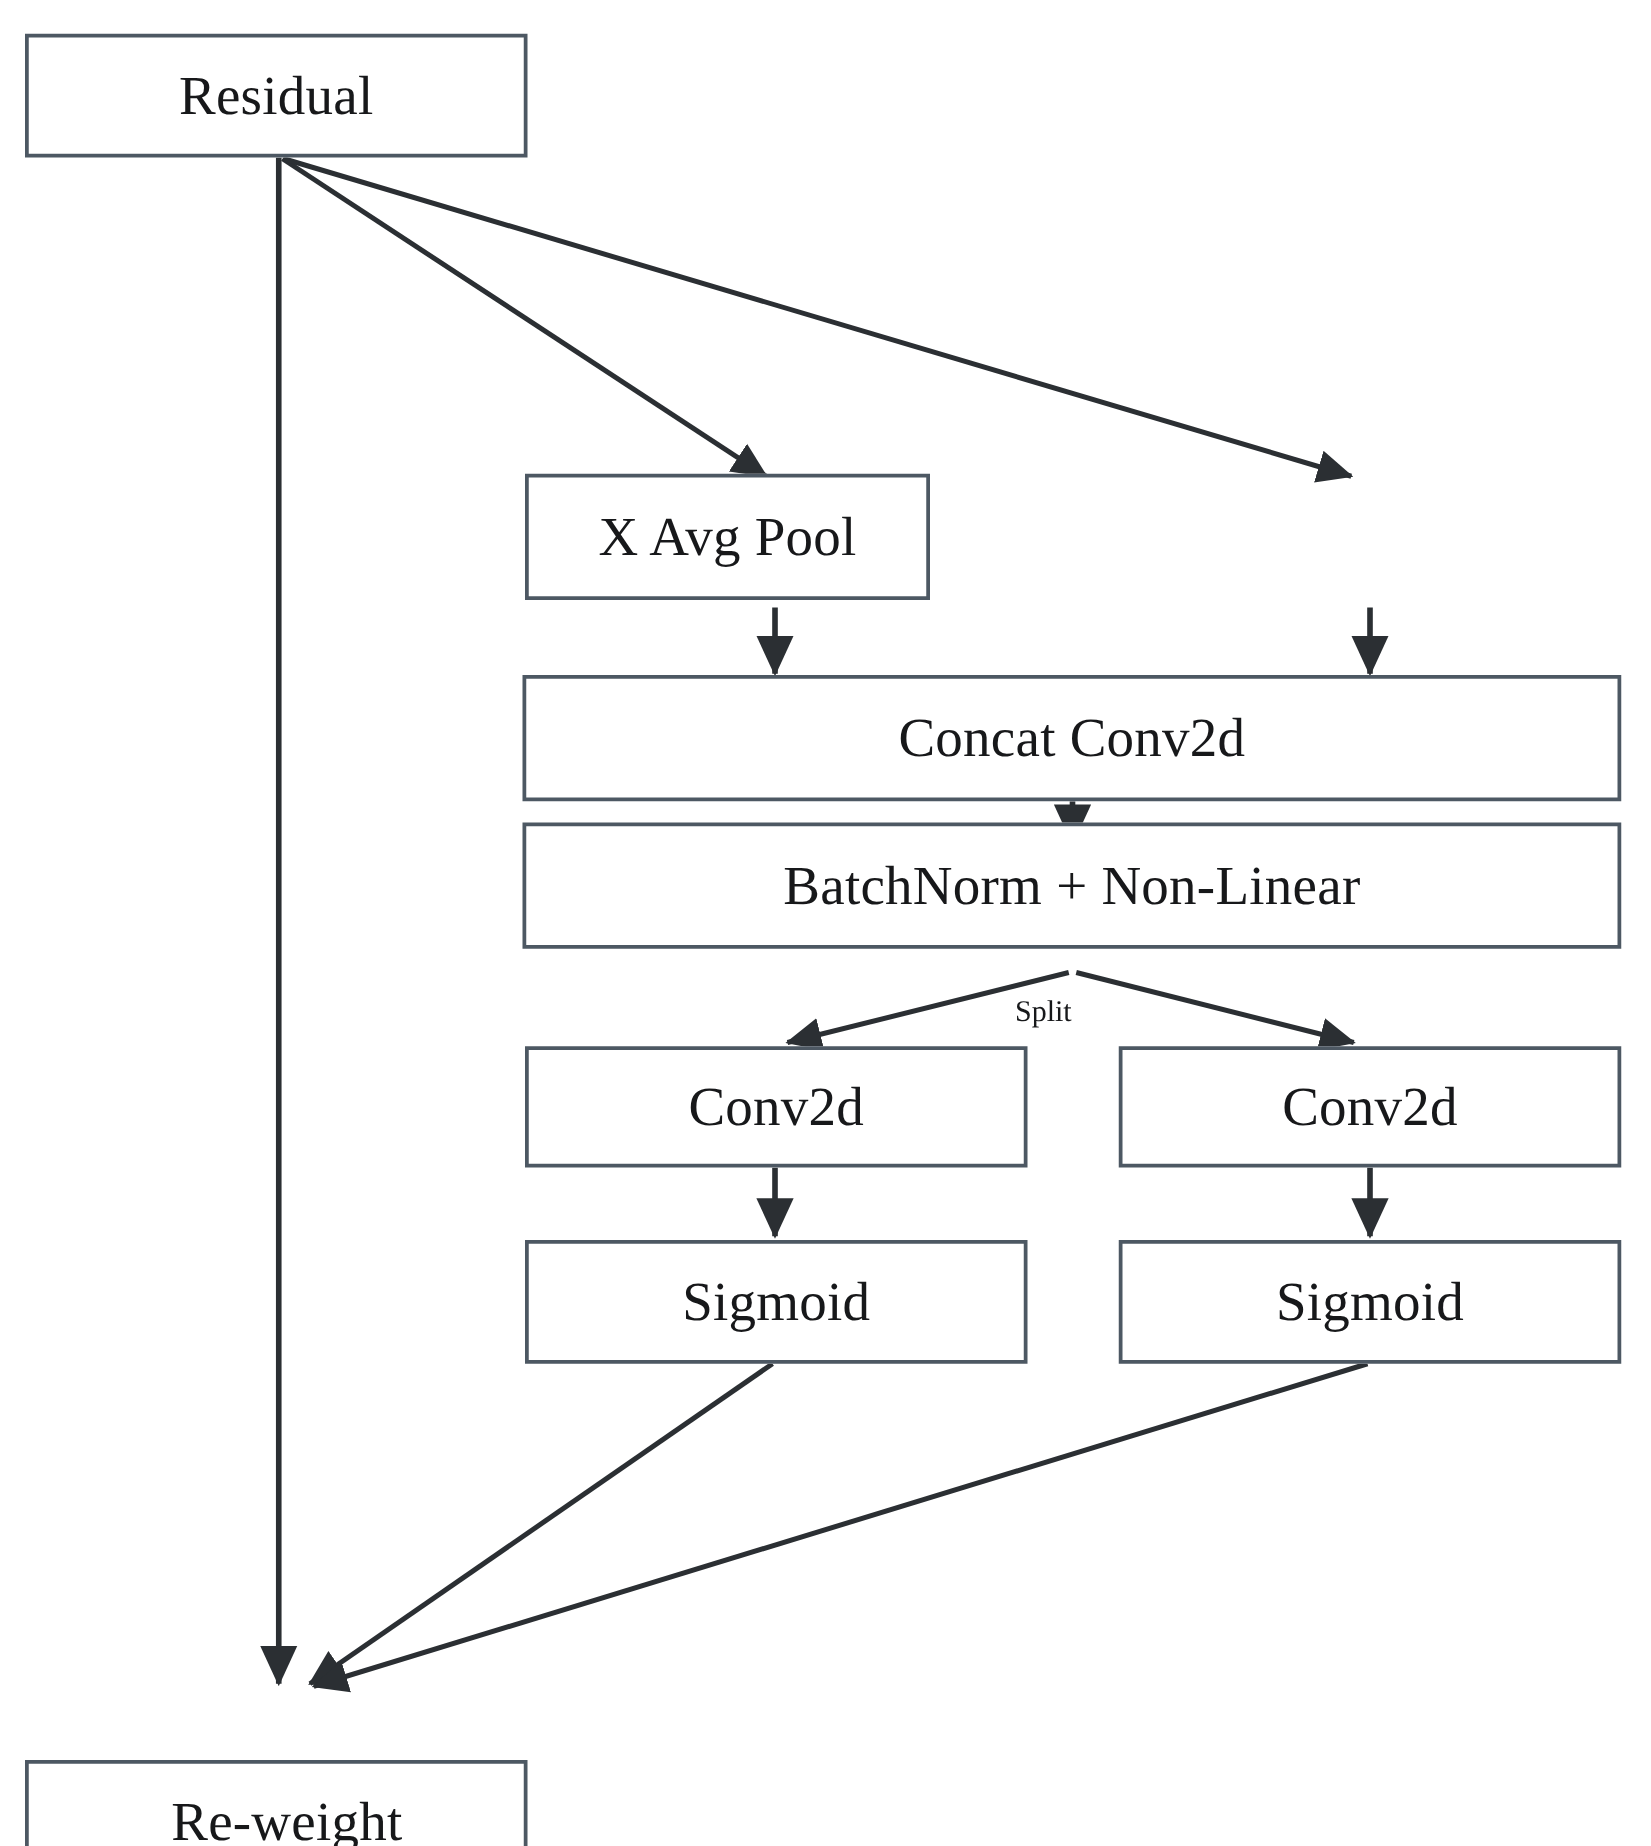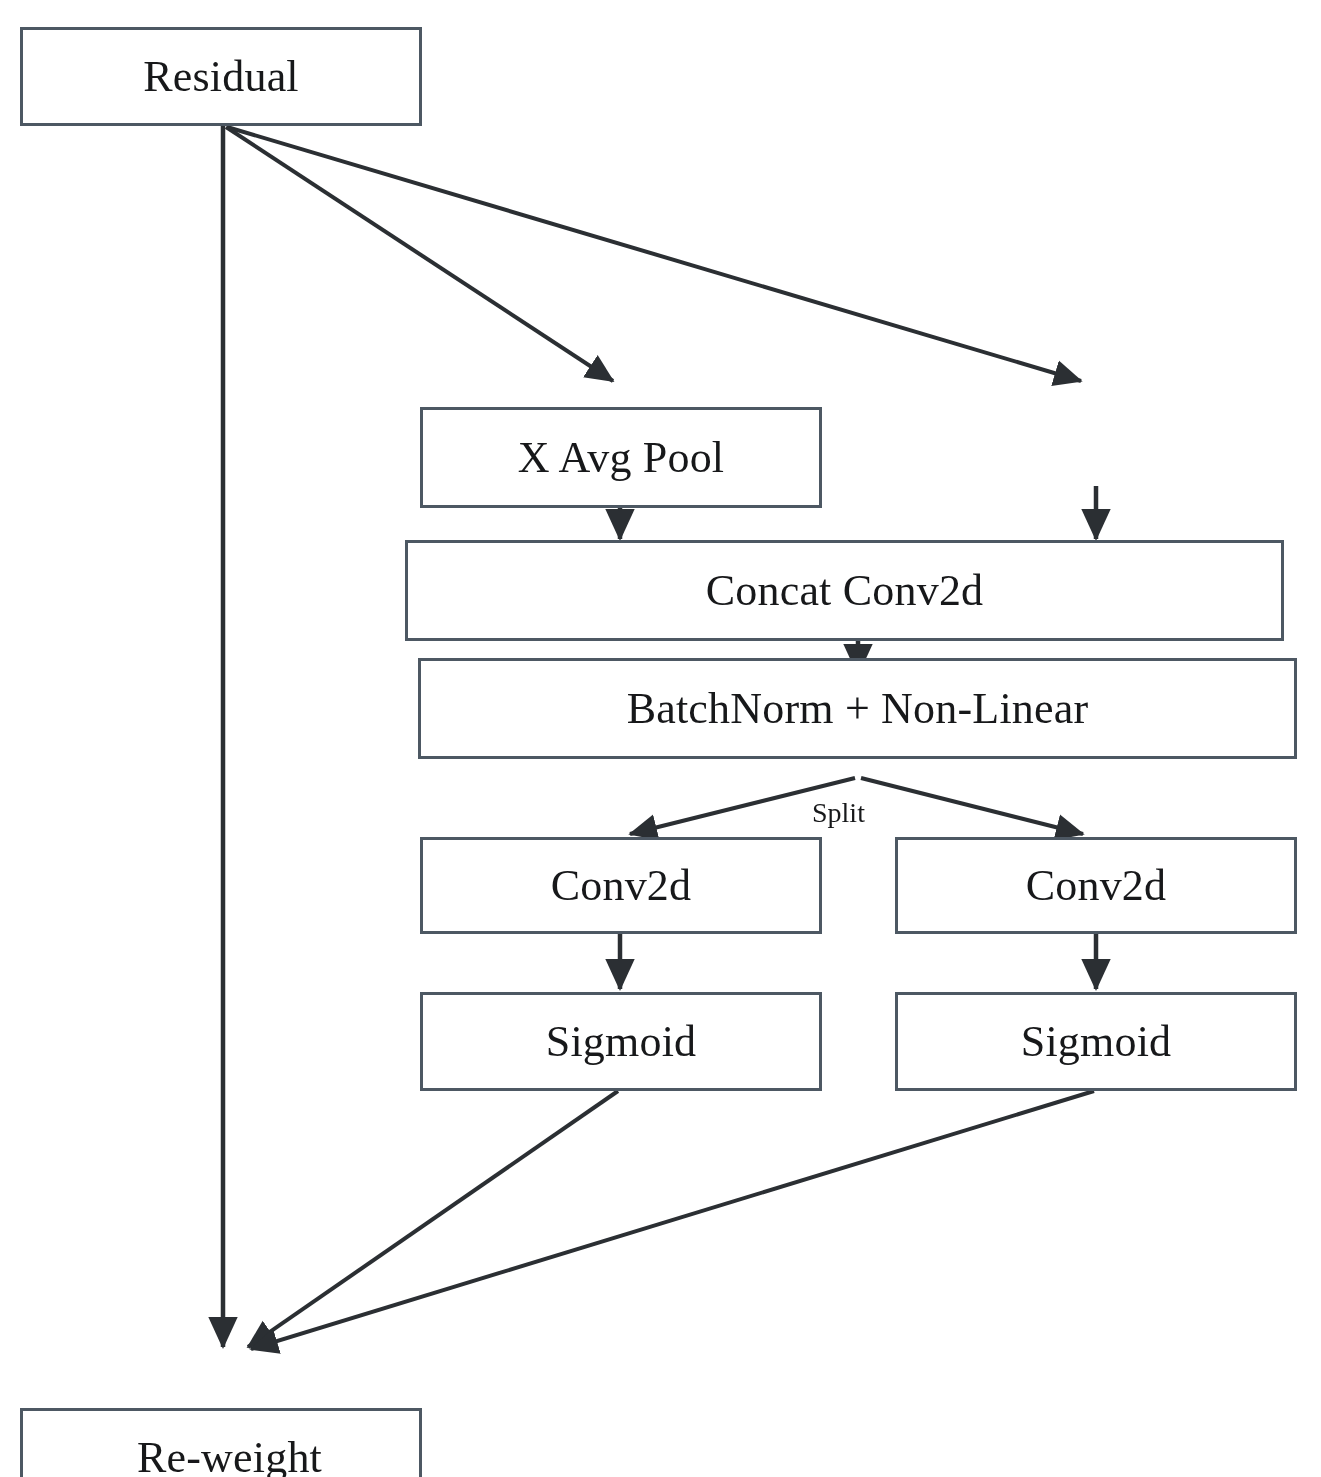--- a/index.html
+++ b/index.html
@@ -36,21 +36,21 @@
     line-height: 1;
     white-space: nowrap;
   }
   .node-label {
     font-size: 44px;
     letter-spacing: 0.2px;
   }
   .edge-label {
     position: absolute;
     font-family: "Liberation Serif", "DejaVu Serif", serif;
-    font-size: 28px;
+    font-size: 24px;
     color: #17181a;
     white-space: nowrap;
   }
 </style>
 </head>
 <body>
 
 <div id="canvas">
 
   <svg id="edges" viewBox="0 0 1321 1477" width="1321" height="1477" xmlns="http://www.w3.org/2000/svg">
@@ -82,26 +82,26 @@
 
     <path d="M 618 1091 L 248 1347" stroke="#2b2f33" stroke-width="4" fill="none" marker-end="url(#ah)"></path>
 
     <path d="M 1094 1091 L 251 1349" stroke="#2b2f33" stroke-width="4" fill="none" marker-end="url(#ah)"></path>
   </svg>
 
   <div class="node" style="left:20px; top:27px; width:402px; height:99px;">
     <span class="node-label">Residual</span>
   </div>
 
-  <div class="node" style="left:420px; top:407px; width:402px; height:101px;">
+  <div class="node" style="left:420px; top:379px; width:324px; height:101px;">
     <span class="node-label">X Avg Pool</span>
   </div>
 
 
-  <div class="node" style="left:405px; top:540px; width:879px; height:101px;">
+  <div class="node" style="left:418px; top:540px; width:879px; height:101px;">
     <span class="node-label">Concat Conv2d</span>
   </div>
 
   <div class="node" style="left:418px; top:658px; width:879px; height:101px;">
     <span class="node-label">BatchNorm + Non-Linear</span>
   </div>
 
   <div class="edge-label" style="left:812px; top:797px;">
     <span>Split</span>
   </div>

